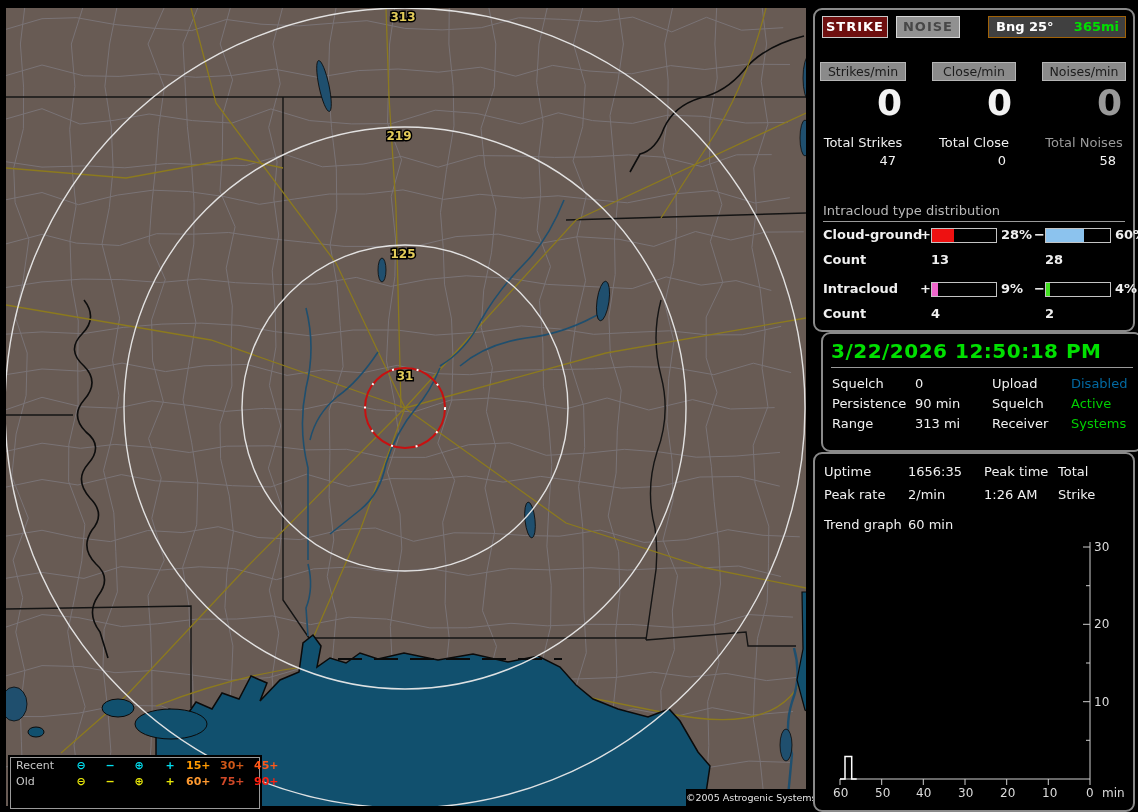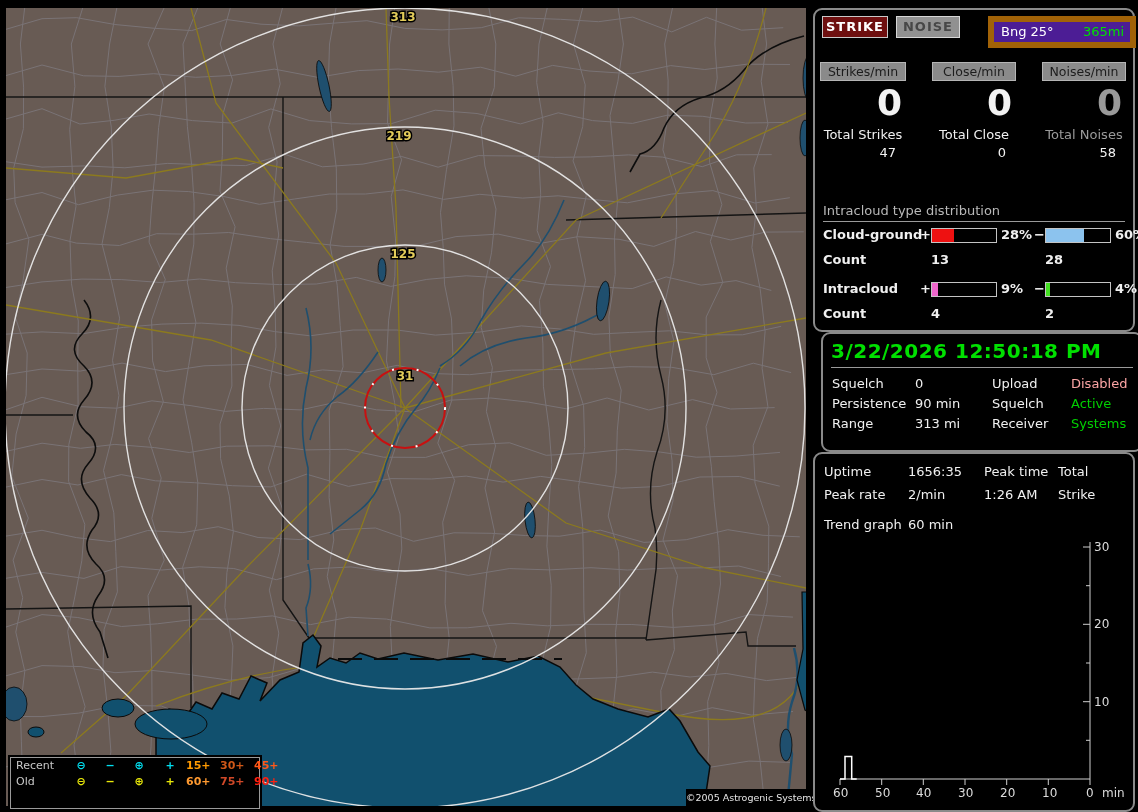--- a/index.html
+++ b/index.html
@@ -21,27 +21,27 @@
   .pbox{position:absolute;left:813px;width:318px;background:#000;border:2px solid #8a8a8a;border-radius:9px;color:#f0f0f0;font-size:13px;}
   #boxA{top:8px;height:320px;}
   #boxB{top:332px;height:116px;margin-left:8px;}
   #boxC{top:452px;height:356px;}
   .abs{position:absolute;white-space:nowrap;}
   .btn{display:inline-block;text-align:center;font-weight:bold;font-size:13px;}
   #strikeBtn{left:7px;top:6px;width:64px;height:20px;line-height:20px;background:#6e0f0f;color:#fff;
              border:1px solid #c8c8c8;letter-spacing:1px;}
   #noiseBtn{left:81px;top:6px;width:62px;height:20px;line-height:20px;background:#919191;color:#474747;
             border:1px solid #d6d6d6;letter-spacing:1px;}
-  #bngBar{left:173px;top:6px;width:136px;height:20px;background:#4c1d95;border:6px solid #a16207;font-weight:normal;}
+  #bngBar{left:173px;top:6px;width:136px;height:20px;background:#404040;border:1px solid #a16207;font-weight:bold;}
   #bngBar .bng{position:absolute;left:7px;top:0;line-height:20px;color:#fff;}
   #bngBar .rng{position:absolute;right:6px;top:0;line-height:20px;}
   .ccol{position:absolute;top:52px;height:120px;}
   .clabel{display:block;text-align:center;background:#8a8a8a;color:#1c1c1c;height:17px;line-height:17px;font-size:12.5px;border:1px solid #b5b5b5;}
   .cbig{display:block;text-align:right;padding-right:4px;font-size:36px;font-weight:bold;line-height:40px;margin-top:2px;}
-  .ctot{display:block;text-align:center;margin-top:4px;font-size:13px;}
+  .ctot{display:block;text-align:center;margin-top:12px;font-size:13px;}
   .ctotv{display:block;text-align:right;padding-right:10px;font-size:13px;margin-top:3px;color:#f2f2f2;}
   .dist-title{position:absolute;left:8px;top:193px;right:8px;color:#b8b8b8;border-bottom:1px solid #9a9a9a;padding-bottom:3px;}
   .drow{position:absolute;left:8px;right:8px;height:15px;}
   .dlab{position:absolute;left:0;top:0;font-weight:bold;}
   .dsign{position:absolute;top:0;font-weight:bold;}
   .dbar{position:absolute;top:1px;width:64px;height:13px;border:1px solid #c4c4c4;background:#000;}
   .dbar i{display:block;height:100%;}
   .dpct{position:absolute;top:0;font-weight:bold;}
   
   #datetime{position:absolute;left:8px;top:5px;font-size:20px;font-weight:bold;color:#00e000;letter-spacing:.5px;}
@@ -264,21 +264,21 @@
       <span class="dpct" style="left:222px;">2</span>
     </div>
   </div>
 
   <div class="pbox" id="boxB">
     <span id="datetime">3/22/2026 12:50:18 PM</span>
     <div id="dtline"></div>
     <span class="abs" style="left:9px;top:42px;">Squelch</span>
     <span class="abs" style="left:92px;top:42px;">0</span>
     <span class="abs" style="left:169px;top:42px;">Upload</span>
-    <span class="abs" style="left: 248px; top: 42px; color: #fca5a5;">Disabled</span>
+    <span class="abs" style="left: 248px; top: 42px; color: #0369a1;">Disabled</span>
     <span class="abs" style="left:9px;top:62px;">Persistence</span>
     <span class="abs" style="left:92px;top:62px;">90 min</span>
     <span class="abs" style="left:169px;top:62px;">Squelch</span>
     <span class="abs" style="left: 248px; top: 62px; color: rgb(0, 208, 0);">Active</span>
     <span class="abs" style="left:9px;top:82px;">Range</span>
     <span class="abs" style="left:92px;top:82px;">313 mi</span>
     <span class="abs" style="left:169px;top:82px;">Receiver</span>
     <span class="abs" style="left: 248px; top: 82px; color: rgb(0, 208, 0);">Systems</span>
   </div>
 

